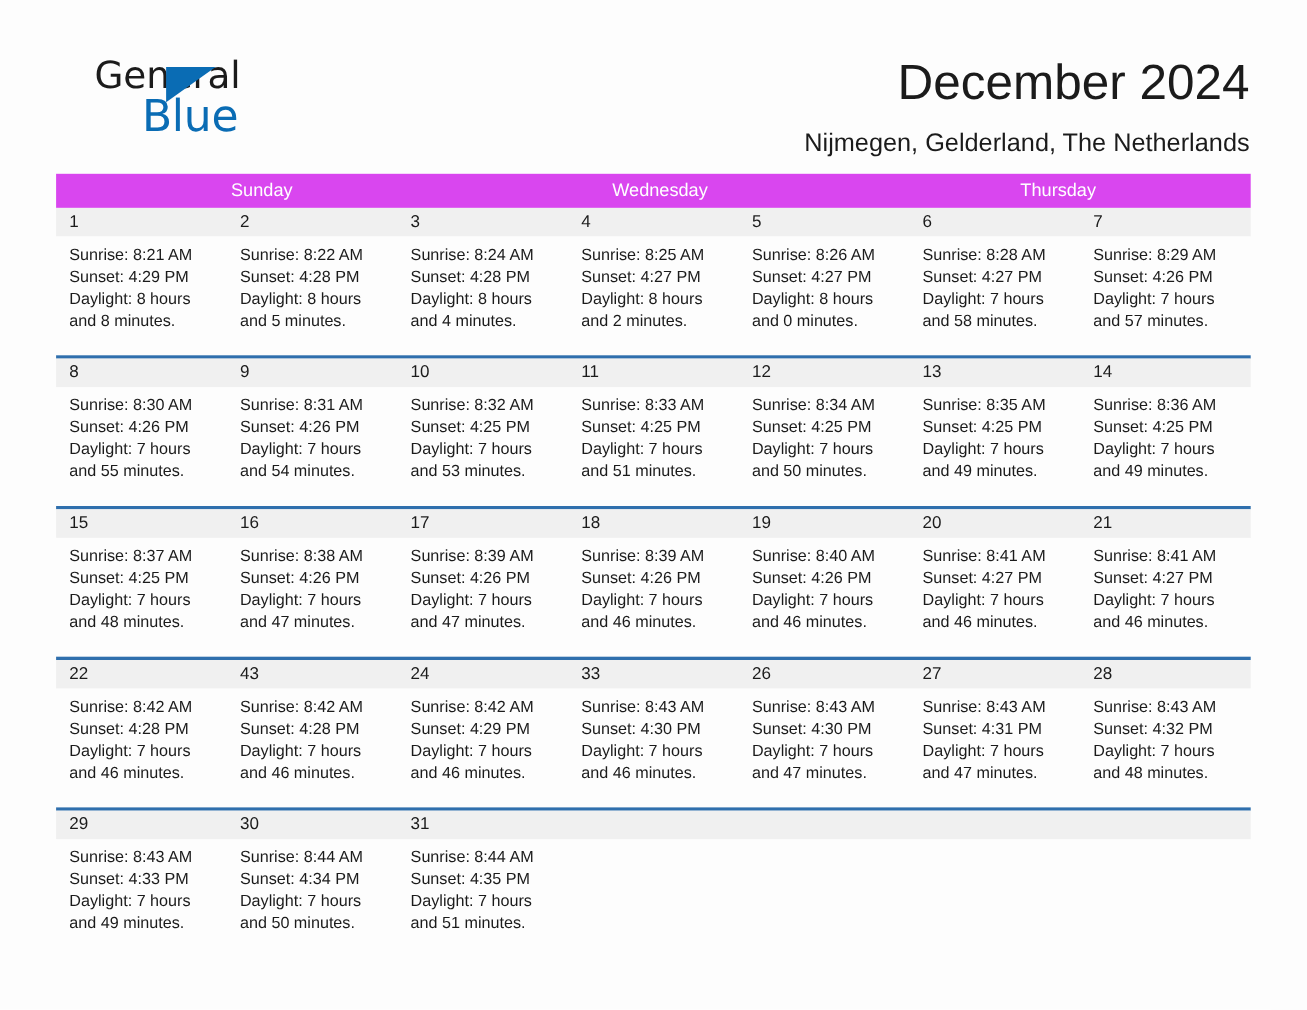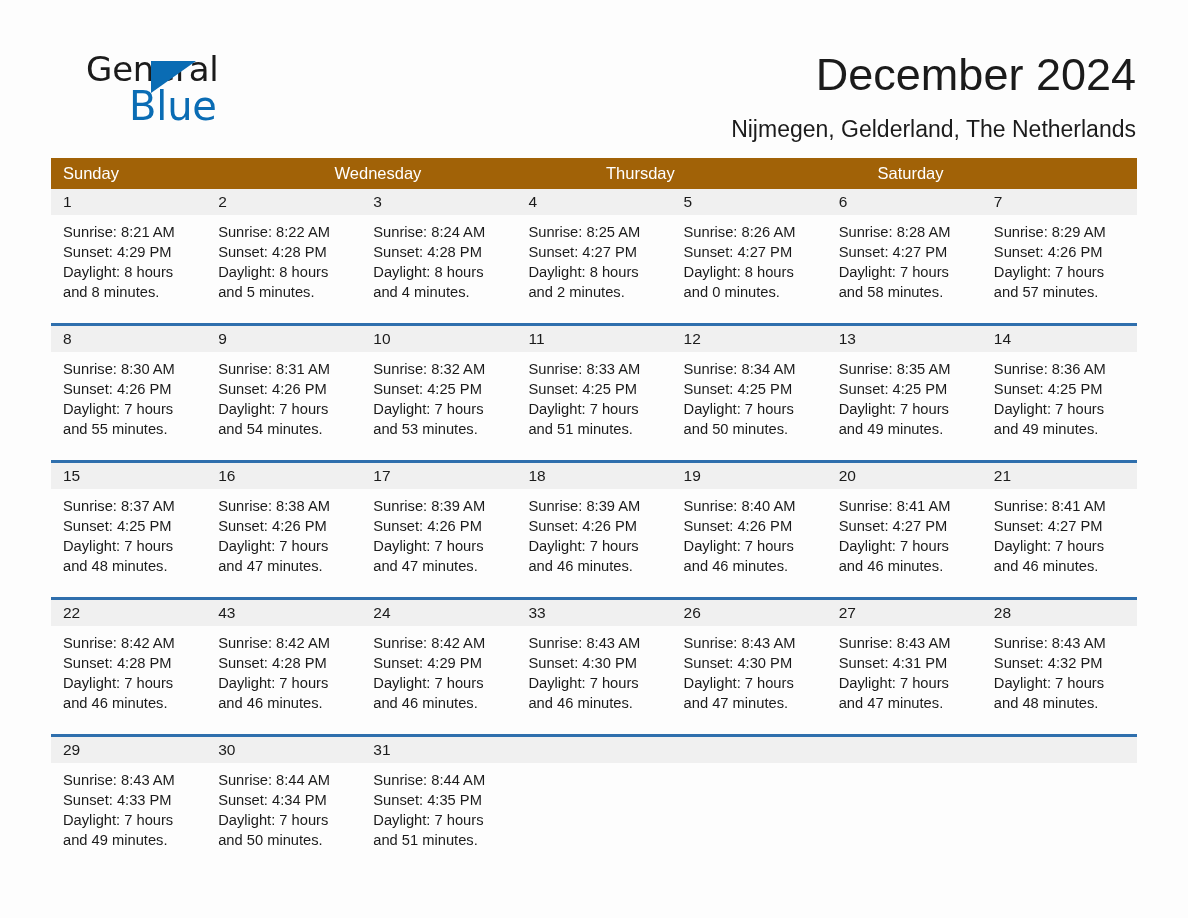--- a/index.html
+++ b/index.html
@@ -79,22 +79,23 @@
 
   
   .calendar {
     position: absolute;
     left: 51px; top: 158px;
     width: 1086px;
   }
   .cal-header {
     display: flex;
     width: 100%;
-    background: #a16207;
+    background: #d946ef;
     height: 31px;
+    text-align: center;
   }
   .cal-header .cell {
     flex: 1 1 0;
     color: #ffffff;
     font-size: 16.5px;
     line-height: 31px;
     padding-left: 12px;
     white-space: nowrap;
     overflow: hidden;
   }
@@ -152,21 +153,20 @@
 
     <div class="title">December 2024</div>
     <div class="subtitle">Nijmegen, Gelderland, The Netherlands</div>
   </div>
 
   <div class="calendar">
     <div class="cal-header" id="cal-header">
         <div class="cell">Sunday</div>
         <div class="cell">Wednesday</div>
         <div class="cell">Thursday</div>
-        <div class="cell">Saturday</div>
       </div>
     <div id="cal-weeks">
         <div class="week first">
           <div class="week-daynums">
             <div class="dn">1</div>
             <div class="dn">2</div>
             <div class="dn">3</div>
             <div class="dn">4</div>
             <div class="dn">5</div>
             <div class="dn">6</div>

